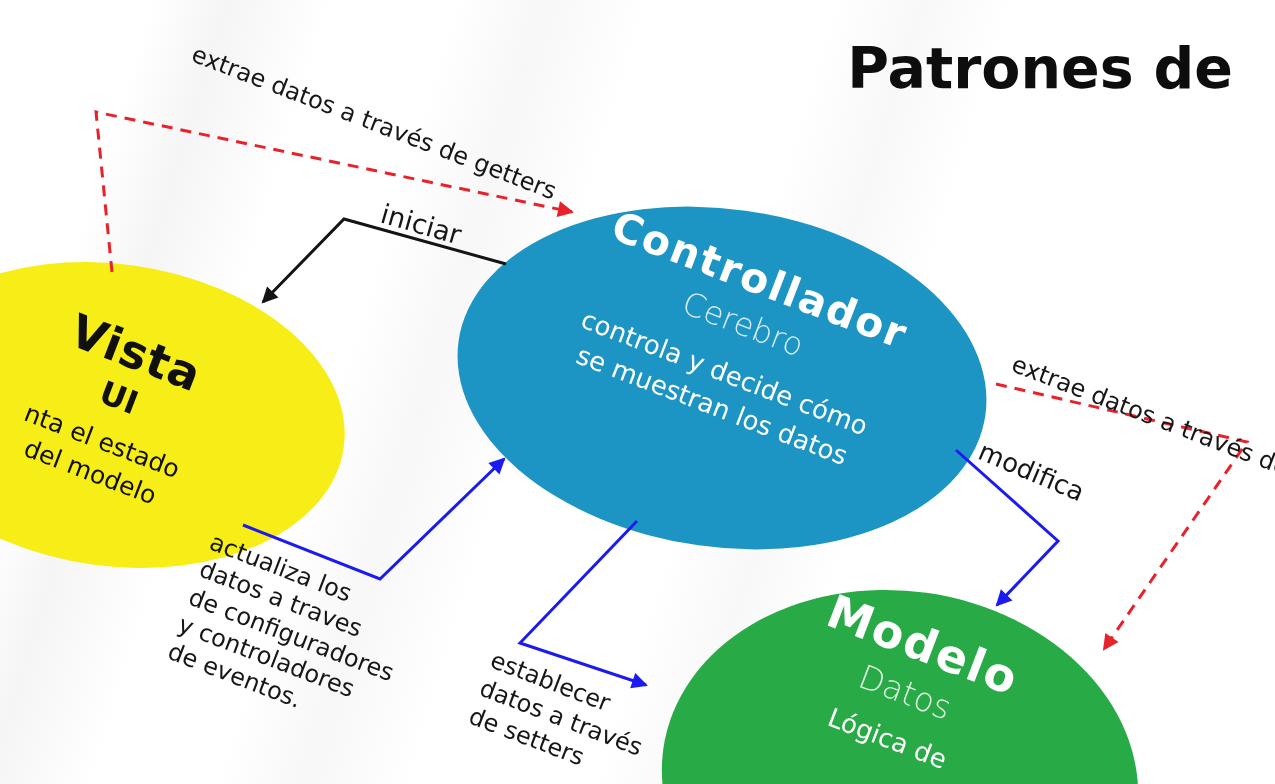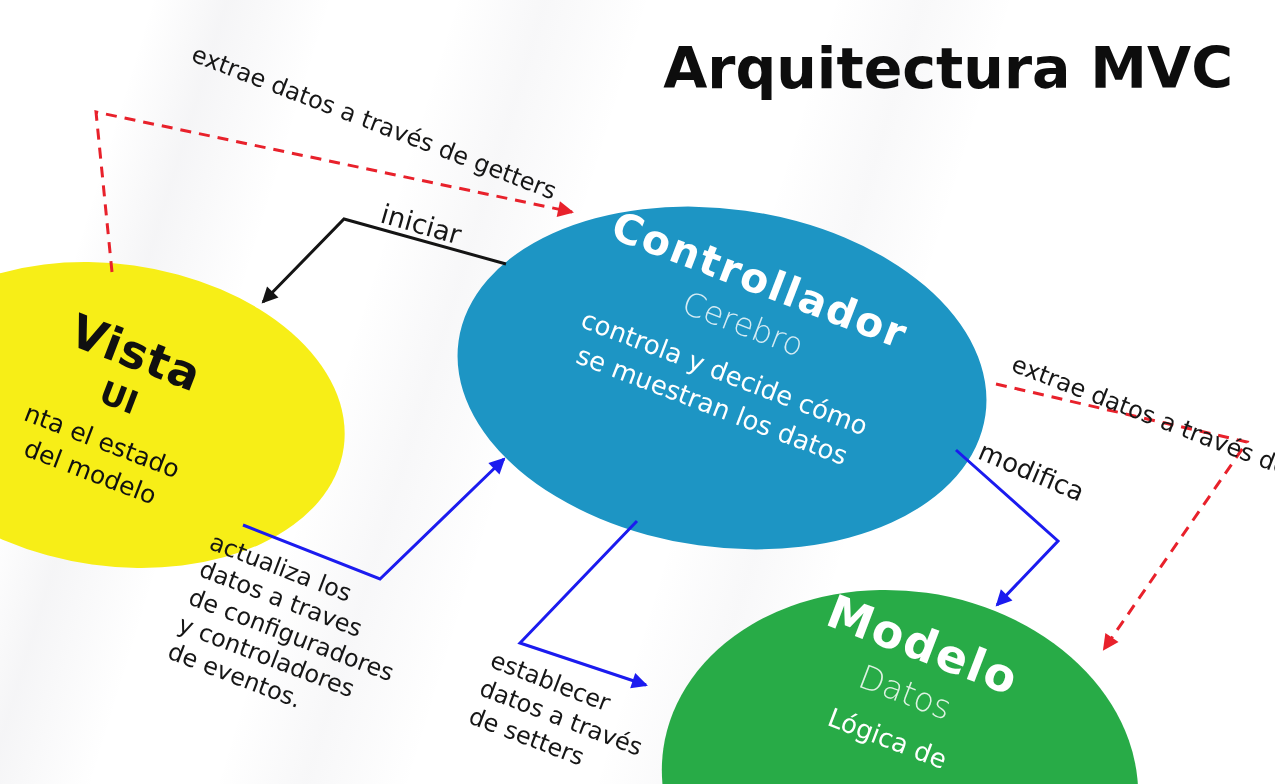--- a/index.html
+++ b/index.html
@@ -83,21 +83,21 @@
     <polyline points="506,264 344,219 263,302" fill="none" stroke-width="3" marker-end="url(#arrow-black)" stroke="#141414"></polyline>
 
     <polyline points="243,525 380,579 504,459" fill="none" stroke-width="3" marker-end="url(#arrow-blue)" stroke="#1b1bef"></polyline>
 
     <polyline points="637,521 520,643 646,685" fill="none" stroke-width="3" marker-end="url(#arrow-blue)" stroke="#1b1bef"></polyline>
 
     <polyline points="956,450 1058,541 997,605" fill="none" stroke-width="3" marker-end="url(#arrow-blue)" stroke="#1b1bef"></polyline>
   </svg>
 
   <div class="title">
-    <div>Arquitectura MVC</div>
+    <div>Patrones de</div>
   </div>
 
   <div class="node-text vista-text">
     <div class="node-title">Vista</div>
     <div class="node-sub">UI</div>
     <div class="node-desc">
       <div>nta el estado</div>
       <div>del modelo</div>
     </div>
   </div>

